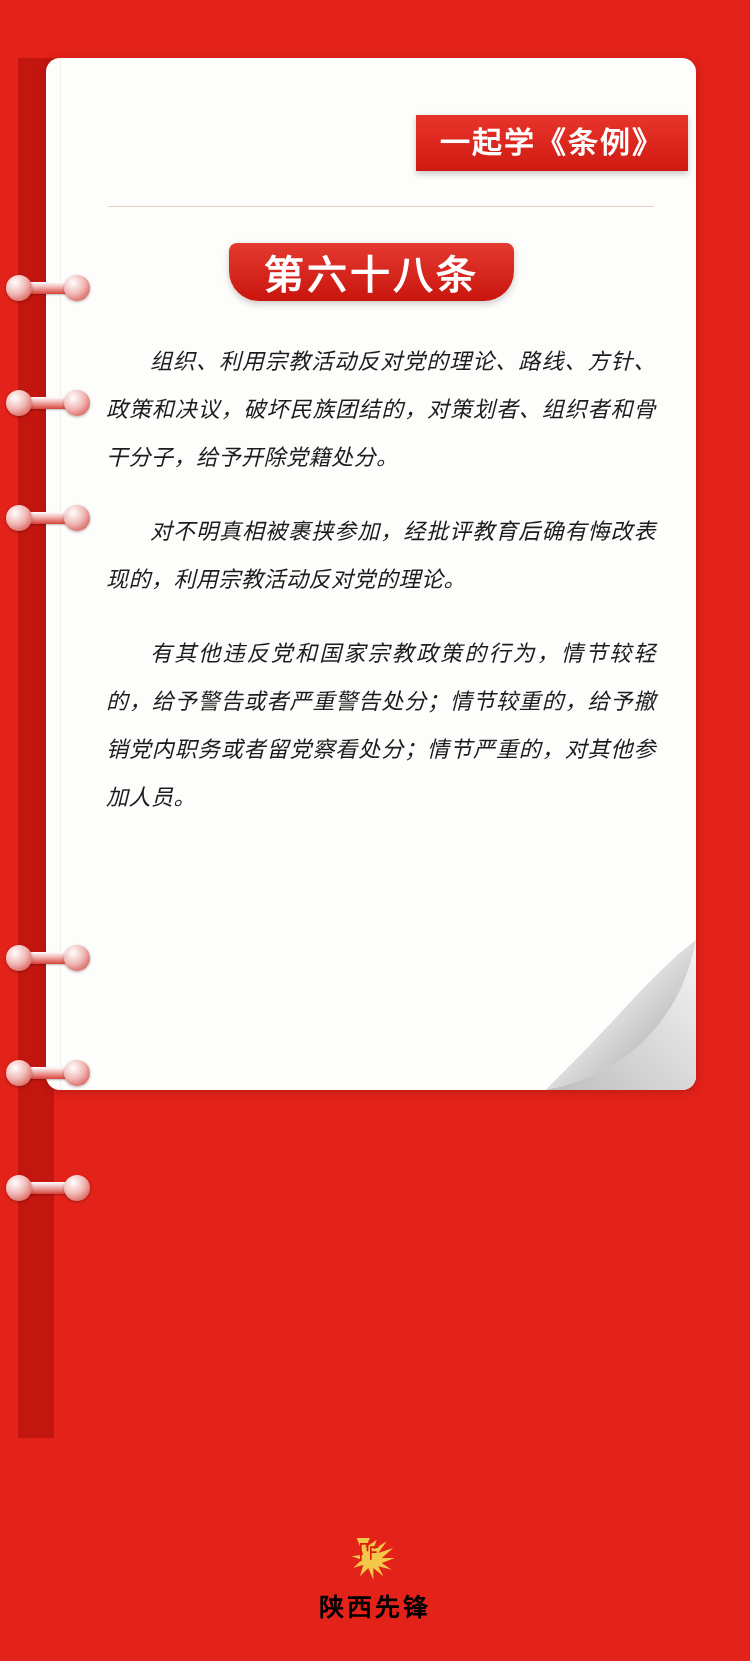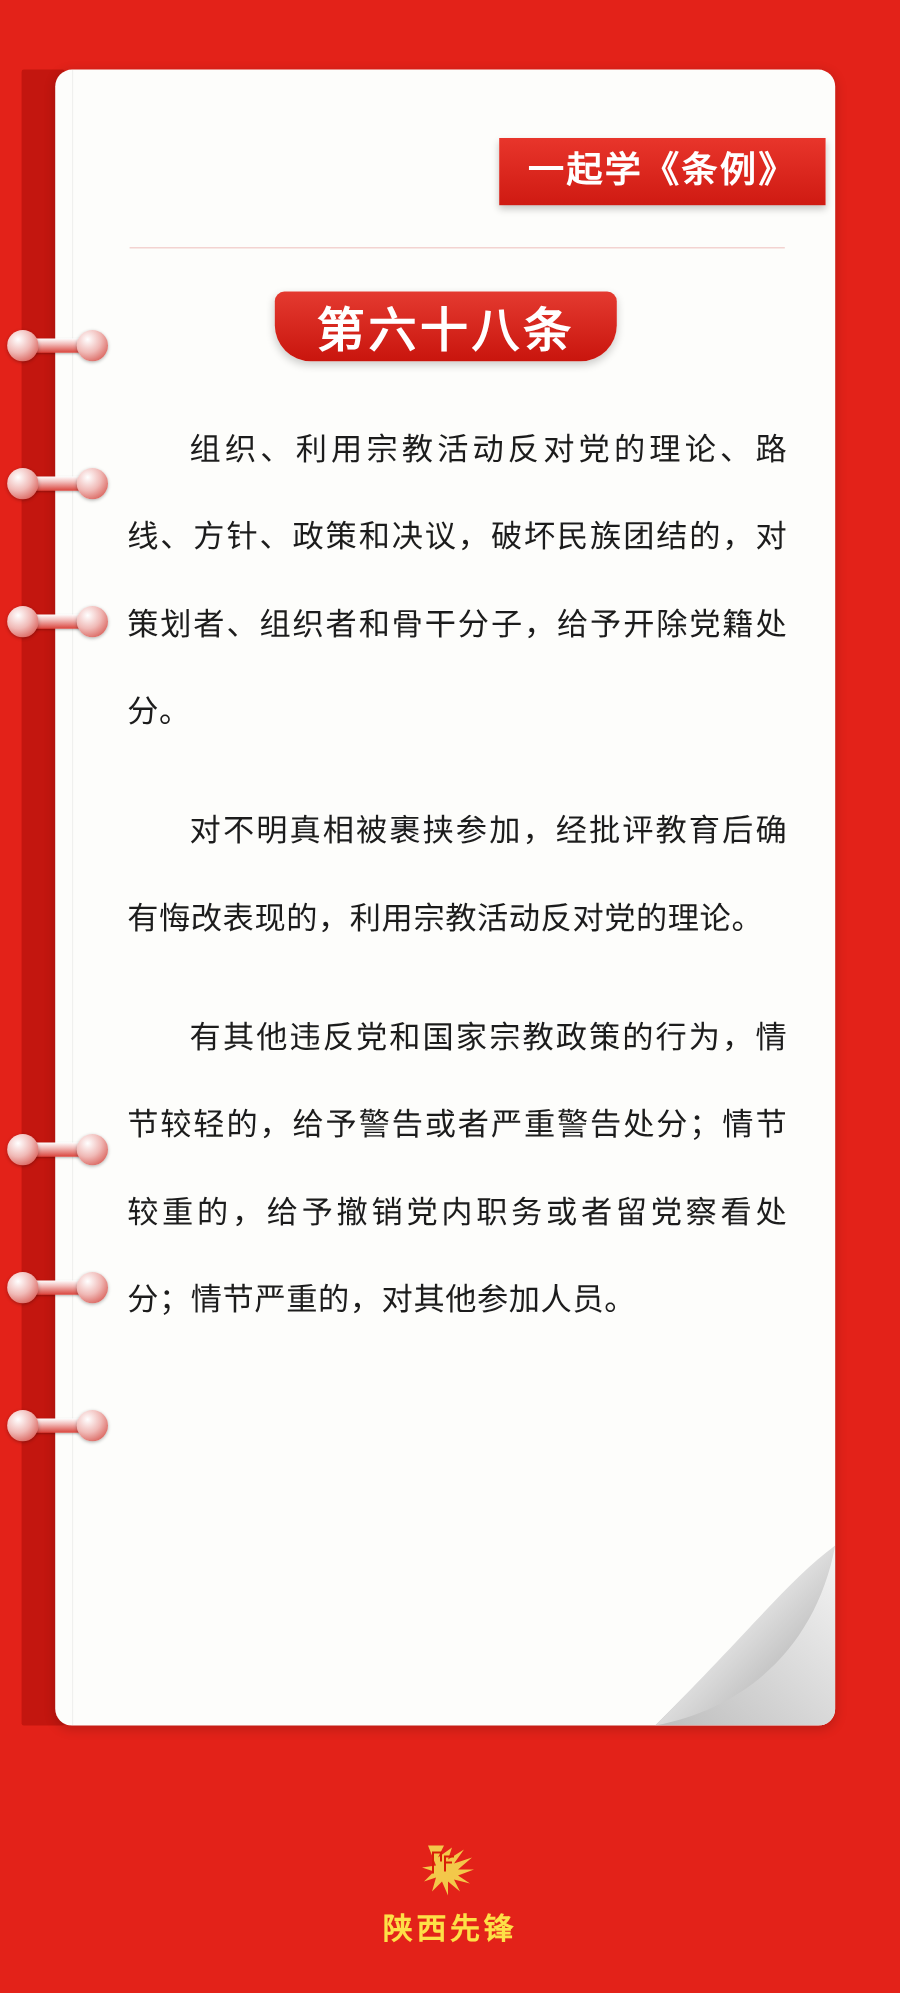--- a/index.html
+++ b/index.html
@@ -32,21 +32,21 @@
     background: #c3160f;
     border-radius: 2px;
   }
 
   
   .card {
     position: absolute;
     left: 46px;
     top: 58px;
     width: 650px;
-    height: 1380px;
+    height: 1032px;
     background: #fdfdfb;
     border-radius: 14px;
     box-shadow: 0 2px 10px rgba(0,0,0,0.18);
     overflow: hidden;
   }
 
   
   .card::before {
     content: "";
     position: absolute;
@@ -140,27 +140,28 @@
 
   
   .body-text {
     position: absolute;
     left: 60px;
     right: 40px;
     top: 280px;
     color: #1c1c1c;
   }
   .para {
-    font-size: 26px;
-    line-height: 73px;
+    font-size: 22px;
+    line-height: 48px;
     text-align: justify;
     text-justify: inter-ideograph;
     text-indent: 2em;
     margin: 0 0 26px 0;
     letter-spacing: 0.5px;
+    font-style: italic;
   }
 
   
   .page-curl {
     position: absolute;
     right: 0;
     bottom: 0;
     width: 190px;
     height: 190px;
     pointer-events: none;
@@ -177,21 +178,21 @@
     flex-direction: column;
     align-items: center;
     justify-content: flex-end;
   }
   .footer-emblem {
     width: 54px;
     height: 50px;
     margin-bottom: 4px;
   }
   .footer-text {
-    color: #fde047;
+    color: #000000;
     font-size: 25px;
     font-weight: bold;
     letter-spacing: 3px;
     font-family: "Liberation Serif", "DejaVu Serif", serif;
   }
 </style>
 </head>
 <body>
 
 <div class="poster">

